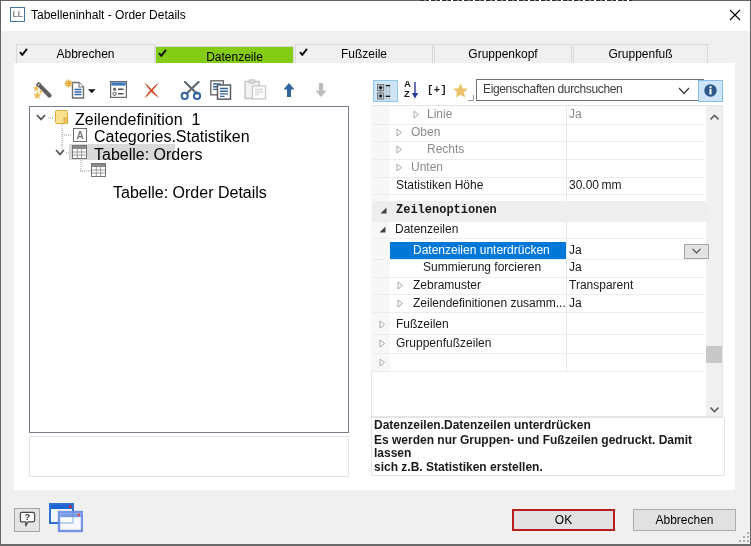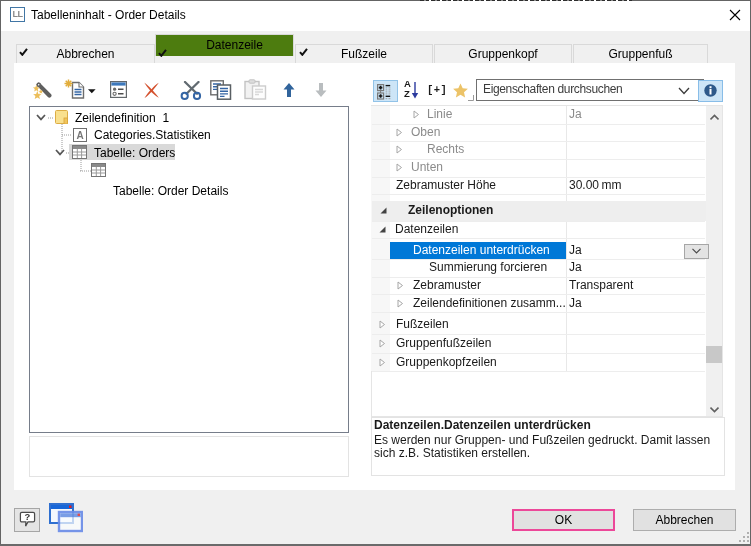--- a/index.html
+++ b/index.html
@@ -10,49 +10,49 @@
   border:1px solid #646464;box-sizing:border-box;background:#f0f0f0;}
 #titlebar{position:absolute;left:1px;top:1px;width:749px;height:30px;background:#fff;}
 #lltitle{position:absolute;left:31px;top:8px;font-size:12px;color:#000;text-align:center;}
 #llicon{position:absolute;left:10px;top:7px;width:15px;height:15px;border:1px solid #4176a5;
   box-sizing:border-box;background:#fff;color:#8a8a8a;font-weight:bold;font-size:9px;
   text-align:center;line-height:13px;letter-spacing:-0.5px;}
 #closex{position:absolute;left:725px;top:5px;width:20px;height:20px;}
 
 .tab{position:absolute;top:44px;height:19px;background:#f0f0f0;border:1px solid #d9d9d9;
   border-bottom:none;box-sizing:border-box;font-size:12px;color:#000;text-align:center;line-height:19px;}
-.tab.active{top:34px;height:22px;background:#4d7c0f;padding-left:20px;}
+.tab.active{top:46px;height:22px;background:#84cc16;padding-left:20px;}
 
 #page{position:absolute;left:14px;top:63px;width:721px;height:427px;background:#fff;}
 
 #treepanel{position:absolute;left:29px;top:106px;width:320px;height:327px;background:#fff;
   border:1px solid #767d8a;box-sizing:border-box;}
 #emptybox{position:absolute;left:29px;top:436px;width:320px;height:41px;background:#fff;
   border:1px solid #e3e3e3;box-sizing:border-box;}
-.trow{position:absolute;font-size:12px;color:#000;white-space:nowrap;}
+.trow{position:absolute;font-size:16px;color:#000;white-space:nowrap;}
 .tsel{position:absolute;background:#d9d9d9;}
 
 #grid{position:absolute;left:371px;top:105px;width:352px;height:312px;background:#fff;
   border:1px solid #e5e5e5;box-sizing:border-box;}
 #gutter{position:absolute;left:371px;top:106px;width:19px;height:265.3px;background:#f7f7f7;}
 .prow{position:absolute;left:371px;width:335px;font-size:12px;color:#1a1a1a;}
 .psep{position:absolute;left:372px;width:333px;height:1px;background:#ededed;}
 .pname{position:absolute;white-space:nowrap;}
 .pval{position:absolute;left:198px;white-space:nowrap;}
 #colsep{position:absolute;left:566px;top:106px;width:1px;height:265.3px;background:#e8e8e8;}
 
 #sbar{position:absolute;left:706px;top:106px;width:16px;height:310px;background:#f0f0f0;}
 #sthumb{position:absolute;left:706px;top:346px;width:16px;height:17px;background:#c8c8c8;}
 
 #helpbox{position:absolute;left:371px;top:417px;width:354px;height:59px;background:#fff;
   border:1px solid #e3e3e3;box-sizing:border-box;font-size:12px;color:#1a1a1a;}
 
 .btn{position:absolute;top:509px;height:22px;background:#e1e1e1;border:1px solid #adadad;
   box-sizing:border-box;font-size:12px;color:#000;text-align:center;line-height:20px;}
-#okbtn{left:512px;width:103px;border:2px solid #ec4899;line-height:18px;}
+#okbtn{left:512px;width:103px;border:2px solid #b91c1c;line-height:18px;}
 #cancelbtn{left:633px;width:103px;}
 #helpbtn{position:absolute;left:14px;top:508px;width:26px;height:24px;background:#e4e4e4;
   border:1px solid #a6a6a6;box-sizing:border-box;}
 svg{display:block;}
 </style>
 </head>
 <body>
 <div id="dlg"></div>
 <div id="titlebar"></div>
 <div id="llicon">LL</div>
@@ -256,46 +256,46 @@
     </svg>
     <span class="pname" style="left:56px;">Rechts</span>
   </div>
 <div class="prow" style="top:158.8px;height:19px;line-height:17.7px;color:#8b8b8b;">
     <svg class="abs" style="left:25px;top:4px;" width="7" height="9" viewBox="0 0 7 9">
       <path d="M1 1 L5.5 4.5 L1 8 Z" fill="#fff" stroke="#a6a6a6"></path>
     </svg>
     <span class="pname" style="left:40px;">Unten</span>
   </div>
 <div class="prow" style="top:176.5px;height:17.5px;line-height:17.5px;">
-    <span class="pname" style="left:25px;">Zebramuster Höhe</span>
+    <span class="pname" style="left:25px;">Statistiken Höhe</span>
     <span class="pval">30.00 mm</span>
   </div>
 <div class="prow" style="top:201.2px;height:19.6px;line-height:19.6px;left:372px;width:334px;background:#eeeeee;font-weight:bold;">
     <svg class="abs" style="left:8px;top:6px;" width="7" height="7" viewBox="0 0 7 7">
       <path d="M6.5 0.5 L6.5 6.5 L0.5 6.5 Z" fill="#424242"></path>
     </svg>
-    <span class="pname" style="left:36px;">Zeilenoptionen</span>
+    <span class="pname" style="left:24px;font-family:Liberation Mono, monospace;">Zeilenoptionen</span>
   </div>
 <div class="prow" style="top:220.8px;height:17px;line-height:17px;">
     <svg class="abs" style="left:8px;top:5px;" width="7" height="7" viewBox="0 0 7 7">
       <path d="M6.5 0.5 L6.5 6.5 L0.5 6.5 Z" fill="#424242"></path>
     </svg>
     <span class="pname" style="left:24px;">Datenzeilen</span>
   </div>
 <div class="abs" style="left:390px;top:242px;width:176px;height:17.1px;background:#0078d7;"></div>
 <div class="prow" style="top:242px;height:17.1px;line-height:17.1px;text-align:center;">
     <span class="pname" style="left:42px;color:#fff;">Datenzeilen unterdrücken</span>
     <span class="pval">Ja</span>
   </div>
 <div class="abs" style="left:683.5px;top:243.5px;width:25.5px;height:15px;background:#e3e3e3;border:1px solid #a6a6a6;box-sizing:border-box;"></div>
 <svg class="abs" style="left:692px;top:248px;" width="9" height="6" viewBox="0 0 9 6">
     <path d="M0.5 0.8 L4.5 4.8 L8.5 0.8" stroke="#4a4a4a" stroke-width="1.2" fill="none"></path>
   </svg>
 <div class="prow" style="top:259.1px;height:17.6px;line-height:17.6px;">
-    <span class="pname" style="left:58px;">Summierung forcieren</span>
+    <span class="pname" style="left:52px;">Summierung forcieren</span>
     <span class="pval">Ja</span>
   </div>
 <div class="prow" style="top:276.7px;height:17.7px;line-height:17.7px;">
     <svg class="abs" style="left:26px;top:4px;" width="7" height="9" viewBox="0 0 7 9">
       <path d="M1 1 L5.5 4.5 L1 8 Z" fill="#fff" stroke="#a6a6a6"></path>
     </svg>
     <span class="pname" style="left:42px;">Zebramuster</span>
     <span class="pval">Transparent</span>
   </div>
 <div class="prow" style="top:294.4px;height:18px;line-height:18px;">
@@ -314,40 +314,39 @@
 <div class="prow" style="top:334.4px;height:18.3px;line-height:18.3px;">
     <svg class="abs" style="left:8px;top:5px;" width="7" height="9" viewBox="0 0 7 9">
       <path d="M1 1 L5.5 4.5 L1 8 Z" fill="#fff" stroke="#a6a6a6"></path>
     </svg>
     <span class="pname" style="left:25px;">Gruppenfußzeilen</span>
   </div>
 <div class="prow" style="top:352.7px;height:18.6px;line-height:18.6px;">
     <svg class="abs" style="left:8px;top:5px;" width="7" height="9" viewBox="0 0 7 9">
       <path d="M1 1 L5.5 4.5 L1 8 Z" fill="#fff" stroke="#a6a6a6"></path>
     </svg>
-    <span class="pname" style="left:25px;">Gruppenkopfzeilen</span>
   </div>
 <div class="psep" style="top:123.5px;"></div>
 <div class="psep" style="top:141px;"></div>
 <div class="psep" style="top:158.8px;"></div>
 <div class="psep" style="top:176.5px;"></div>
 <div class="psep" style="top:194px;"></div>
 <div class="psep" style="top:220.8px;"></div>
 <div class="psep" style="top:237.8px;"></div>
 <div class="psep" style="top:259.1px;"></div>
 <div class="psep" style="top:276.7px;"></div>
 <div class="psep" style="top:294.4px;"></div>
 <div class="psep" style="top:312.4px;"></div>
 <div class="psep" style="top:334.4px;"></div>
 <div class="psep" style="top:352.7px;"></div>
 <div class="psep" style="top:371.3px;"></div>
 
 <div id="helpbox">
  <div style="position:absolute;left:2px;top:0px;font-weight:bold;">Datenzeilen.Datenzeilen unterdrücken</div>
- <div style="position:absolute;left:2px;top:16px;line-height:13.3px;">Es werden nur Gruppen- und Fußzeilen gedruckt. Damit lassen<br>sich z.B. Statistiken erstellen.</div>
+ <div style="position:absolute;left:2px;top:16px;line-height:13.3px;font-weight:bold;">Es werden nur Gruppen- und Fußzeilen gedruckt. Damit lassen<br>sich z.B. Statistiken erstellen.</div>
 </div>
 
 <div id="helpbtn"></div>
 <svg class="abs" style="left:19px;top:511px;" width="17" height="17" viewBox="0 0 17 18">
   <path d="M2.5 1.5 H14.5 Q16 1.5 16 3 V10 Q16 11.5 14.5 11.5 H9 L6.5 16 L6.8 11.5 H2.5 Q1 11.5 1 10 V3 Q1 1.5 2.5 1.5 Z" fill="#fff" stroke="#4a4a4a" stroke-width="1.3"></path>
   <text x="8.5" y="9.8" font-size="10" font-weight="bold" fill="#333" text-anchor="middle" font-family="Liberation Sans">?</text>
 </svg>
 <svg class="abs" style="left:49px;top:503px;" width="34" height="30" viewBox="0 0 34 30">
   <rect x="1" y="1" width="23" height="19" fill="#f4f8fd" stroke="#2e6fd0" stroke-width="2"></rect>
   <rect x="2" y="2" width="21" height="4" fill="#1766d8"></rect>

